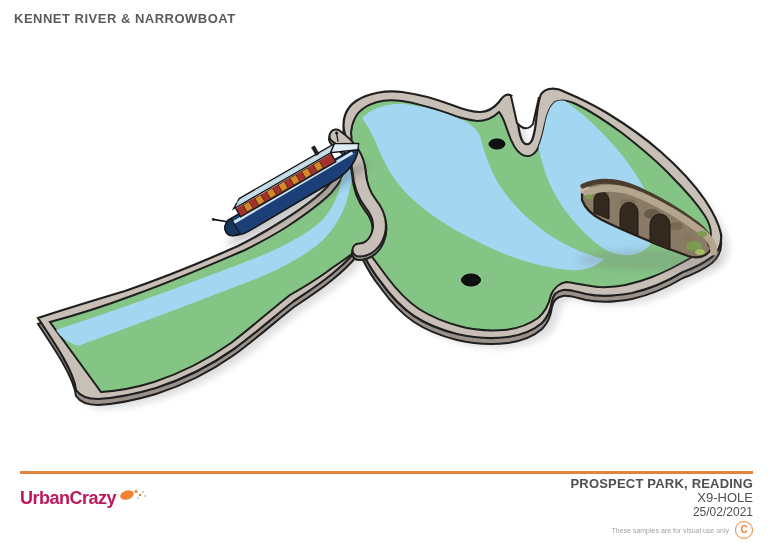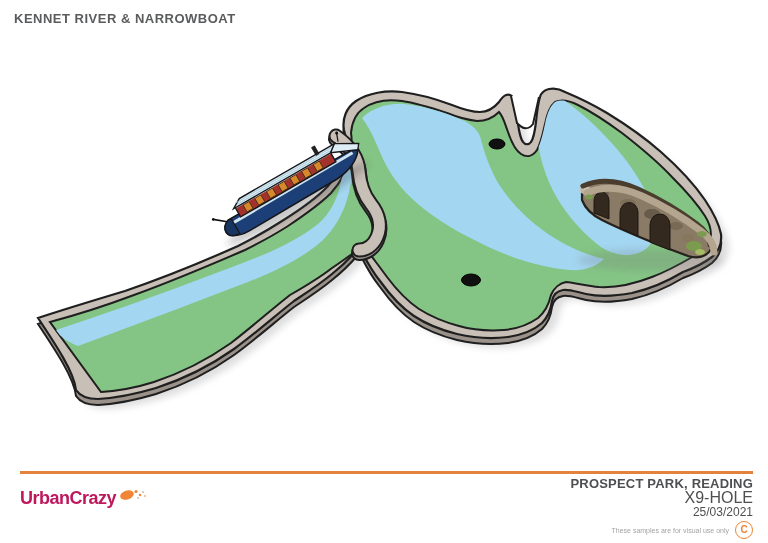--- a/index.html
+++ b/index.html
@@ -19,21 +19,21 @@
     position:absolute;left:20px;top:489px;display:flex;align-items:flex-start;
   }
   .brand-text{
     font-size:18px;font-weight:700;letter-spacing:-0.5px;color:#be185d;line-height:1;
   }
   .brand-splat{margin-left:2px;margin-top:-2px;}
   .site-block{
     position:absolute;right:15px;top:476px;text-align:right;color:#4e4f51;margin-left:16px;
   }
   .site-name{font-size:13px;font-weight:700;line-height:15px;letter-spacing:.2px;}
-  .site-hole{font-size:16px;line-height:14px;}
+  .site-hole{font-size:13px;line-height:14px;}
   .site-date{font-size:12px;line-height:14px;}
   .site-meta{
     display:flex;align-items:center;justify-content:flex-end;gap:6px;margin-top:2px;
   }
   .disclaimer{font-size:7px;color:#a3a3a3;}
   .copyright{
     width:16px;height:16px;border:1.6px solid #ef8535;border-radius:50%;
     color:#ef8535;font-size:10px;font-weight:700;display:flex;align-items:center;
     justify-content:center;line-height:1;
   }
@@ -147,18 +147,18 @@
       <circle cx="25" cy="5" r="0.9" fill="#b9b9b9"></circle>
       <circle cx="20" cy="11" r="0.9" fill="#b9b9b9"></circle>
       <circle cx="27" cy="9" r="0.8" fill="#ef8535"></circle>
     </svg>
   </span>
 </div>
 
 <div class="site-block">
   <div class="site-name">PROSPECT PARK, READING</div>
   <div class="site-hole">X9-HOLE</div>
-  <div class="site-date">25/03/2021</div>
+  <div class="site-date">25/02/2021</div>
   <div class="site-meta">
     <span class="disclaimer">These samples are for visual use only</span>
     <span class="copyright">C</span>
   </div>
 </div>
 
 </body></html>

